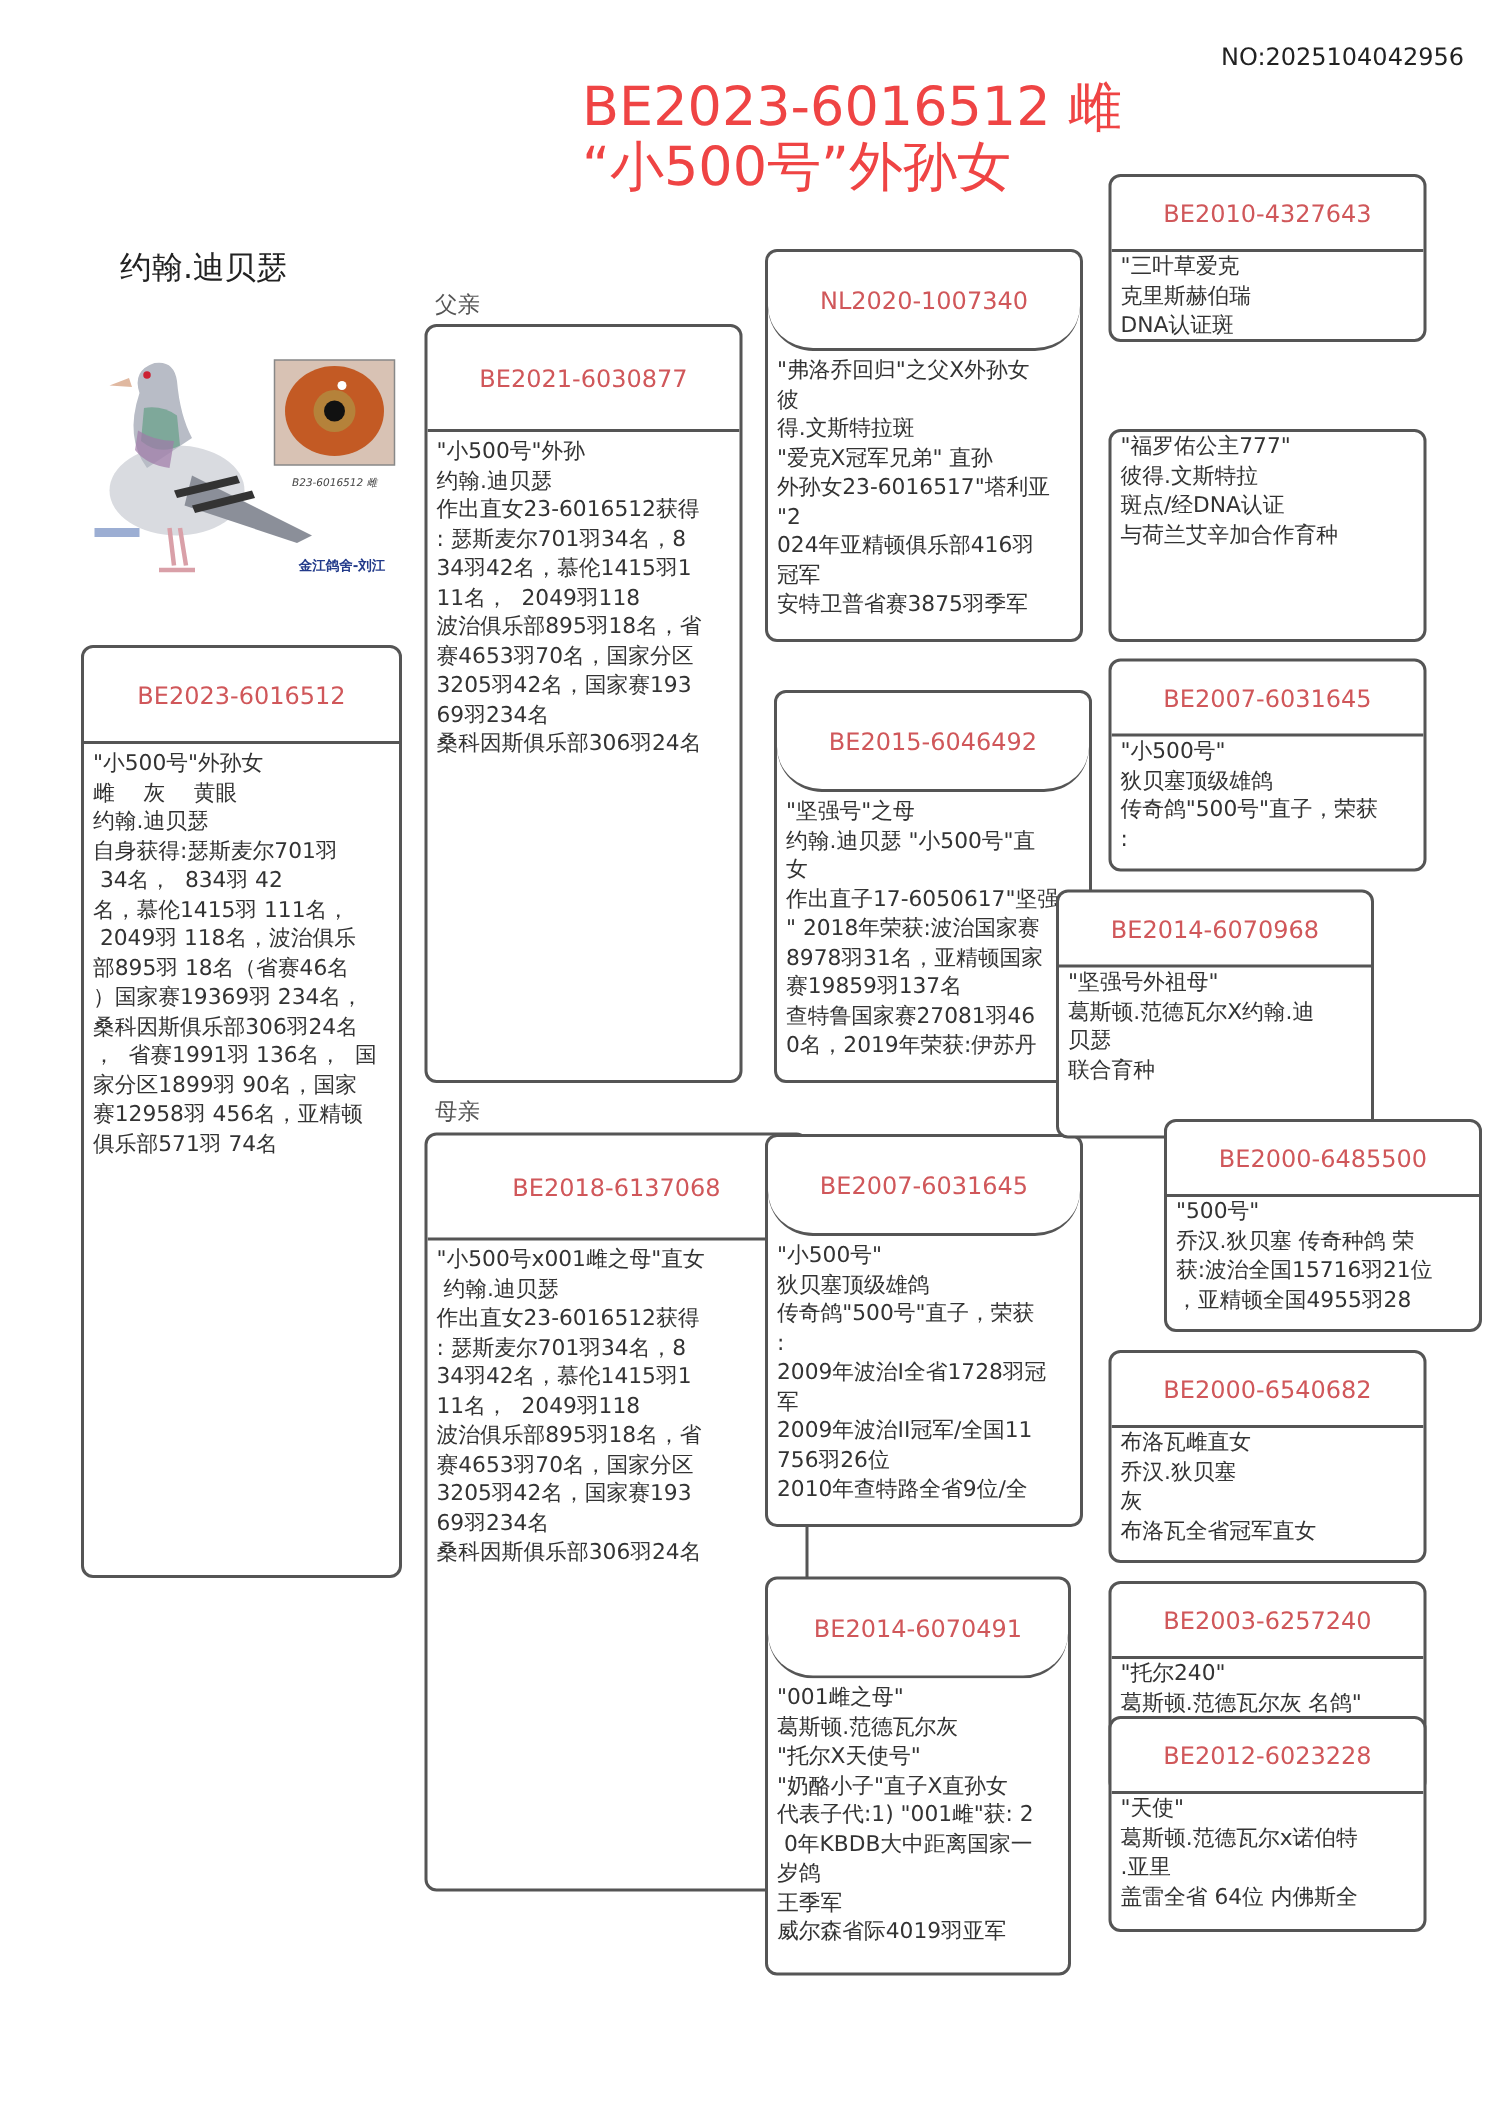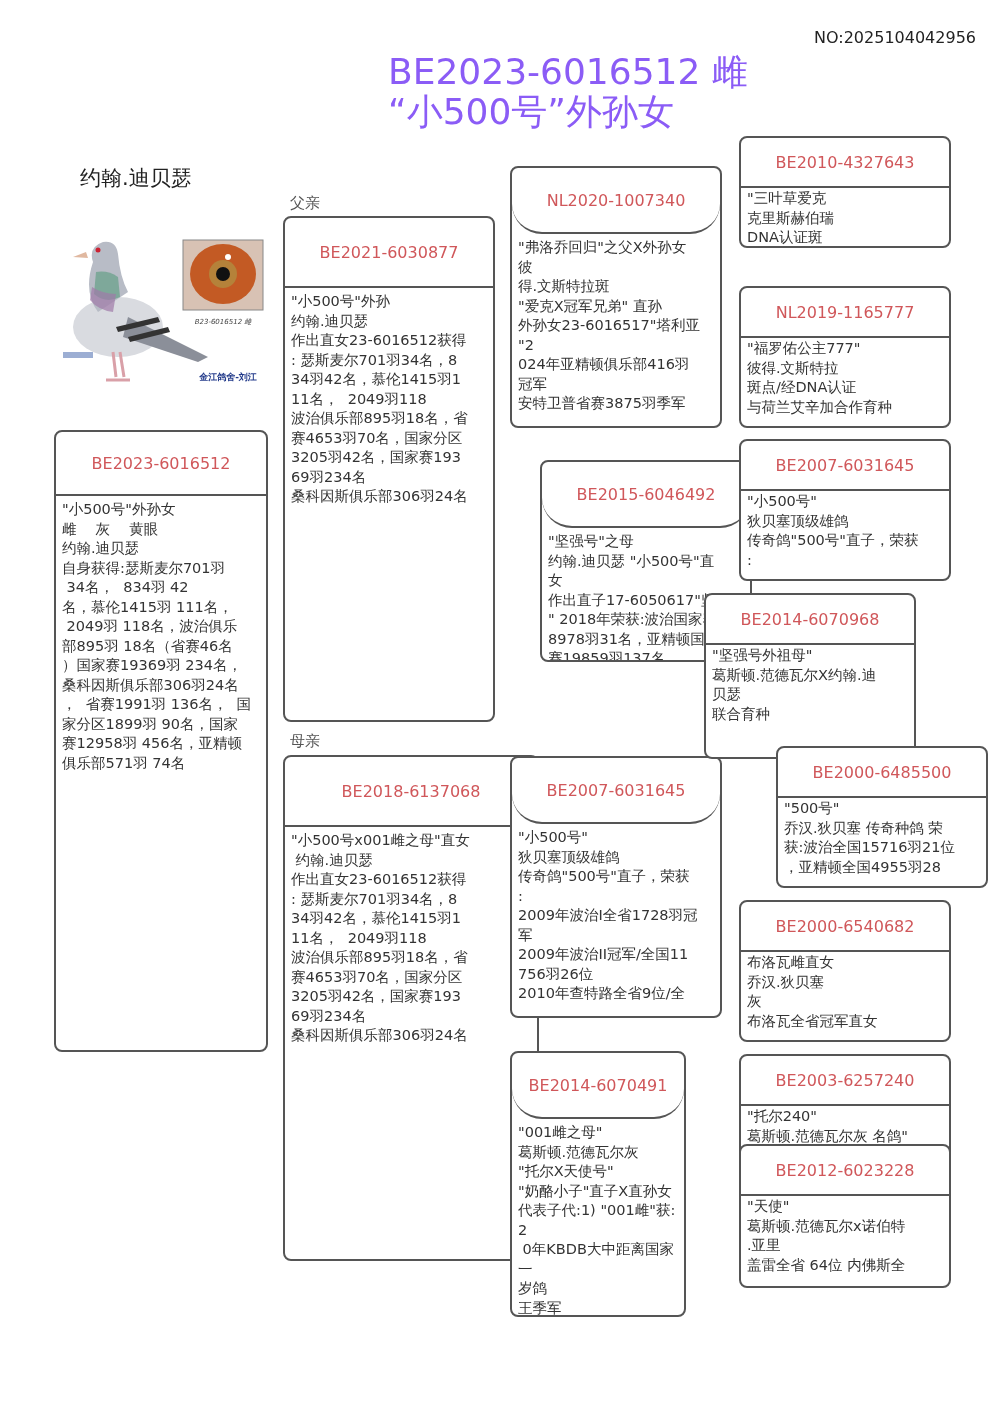--- a/index.html
+++ b/index.html
@@ -1,19 +1,19 @@
 <!DOCTYPE html>
 <html><head>
 <meta charset="utf-8">
 <style>
   html, body { margin:0; padding:0; background:#ffffff; }
   body { width:1000px; height:1414px; position:relative; overflow:hidden;
          font-family:"DejaVu Sans","Liberation Sans",sans-serif; color:#333; }
   .no { position:absolute; right:24px; top:28px; font-size:16px; color:#222;margin-left:12px; }
-  .title { position:absolute; left:388px; top:52px; color:#8b5cf6; font-size:36px; line-height:40px; }
+  .title { position:absolute; left:388px; top:52px; color:#ef4444; font-size:36px; line-height:40px; }
   .title div { white-space:nowrap; }
   .owner { position:absolute; left:80px; top:164px; font-size:21px; color:#222; }
   .label { position:absolute; font-size:15px; color:#555; }
   .photo { position:absolute; left:58px; top:232px; width:210px; height:165px; }
   .card { position:absolute; border:2px solid #555; border-radius:8px; background:#fff; box-sizing:border-box; overflow:hidden; }
   .card .hd { border-bottom:2px solid #555; color:#d0575a; text-align:center; box-sizing:border-box;
               display:flex; align-items:center; justify-content:center; font-size:16px; }
   .card .bd { padding:4px 6px; font-size:14.5px; line-height:19.5px; color:#333; white-space:pre-wrap; word-break:break-all; }
   .c1 .hd { height:64px; }
   .c2 .hd { height:70px; font-size:16px; }
@@ -114,21 +114,21 @@
   <div class="bd">"弗洛乔回归"之父X外孙女
 彼
 得.文斯特拉斑
 "爱克X冠军兄弟" 直孙
 外孙女23-6016517"塔利亚
 "2
 024年亚精顿俱乐部416羽
 冠军
 安特卫普省赛3875羽季军</div>
 </div>
-<div class="card c3" style="left:540px; top:460px; width:212px; height:202px;">
+<div class="card c3" style="left:516px; top:460px; width:212px; height:262px;">
   <div class="hd">BE2015-6046492</div>
   <div class="bd">"坚强号"之母
 约翰.迪贝瑟 "小500号"直
 女
 作出直子17-6050617"坚强
 " 2018年荣获:波治国家赛
 8978羽31名，亚精顿国家
 赛19859羽137名
 查特鲁国家赛27081羽46
 0名，2019年荣获:伊苏丹</div>
@@ -138,42 +138,41 @@
   <div class="bd">"小500号"
 狄贝塞顶级雄鸽
 传奇鸽"500号"直子，荣获
 :
 2009年波治I全省1728羽冠
 军
 2009年波治II冠军/全国11
 756羽26位
 2010年查特路全省9位/全</div>
 </div>
-<div class="card c3" style="left:510px; top:1051px; width:176px; height:266px;">
+<div class="card c3" style="left:510px; top:1051px; width:204px; height:266px;">
   <div class="hd">BE2014-6070491</div>
   <div class="bd">"001雌之母"
 葛斯顿.范德瓦尔灰
 "托尔X天使号"
 "奶酪小子"直子X直孙女
 代表子代:1) "001雌"获: 2
  0年KBDB大中距离国家一
 岁鸽
 王季军
 威尔森省际4019羽亚军</div>
 </div>
 
-<div class="card c4" style="left:739px; top:136px; width:212px; height:112px;">
+<div class="card c4" style="left:739px; top:116px; width:212px; height:112px;">
   <div class="hd">BE2010-4327643</div>
   <div class="bd">"三叶草爱克
 克里斯赫伯瑞
 DNA认证斑
 子代代表:1)文斯特拉新头</div>
 </div>
 <div class="card c4" style="left:739px; top:286px; width:212px; height:142px;">
-  <div class="hd">NL2019-1165777</div>
   <div class="bd">"福罗佑公主777"
 彼得.文斯特拉
 斑点/经DNA认证
 与荷兰艾辛加合作育种</div>
 </div>
 <div class="card c4" style="left:739px; top:439px; width:212px; height:142px;">
   <div class="hd">BE2007-6031645</div>
   <div class="bd">"小500号"
 狄贝塞顶级雄鸽
 传奇鸽"500号"直子，荣获

